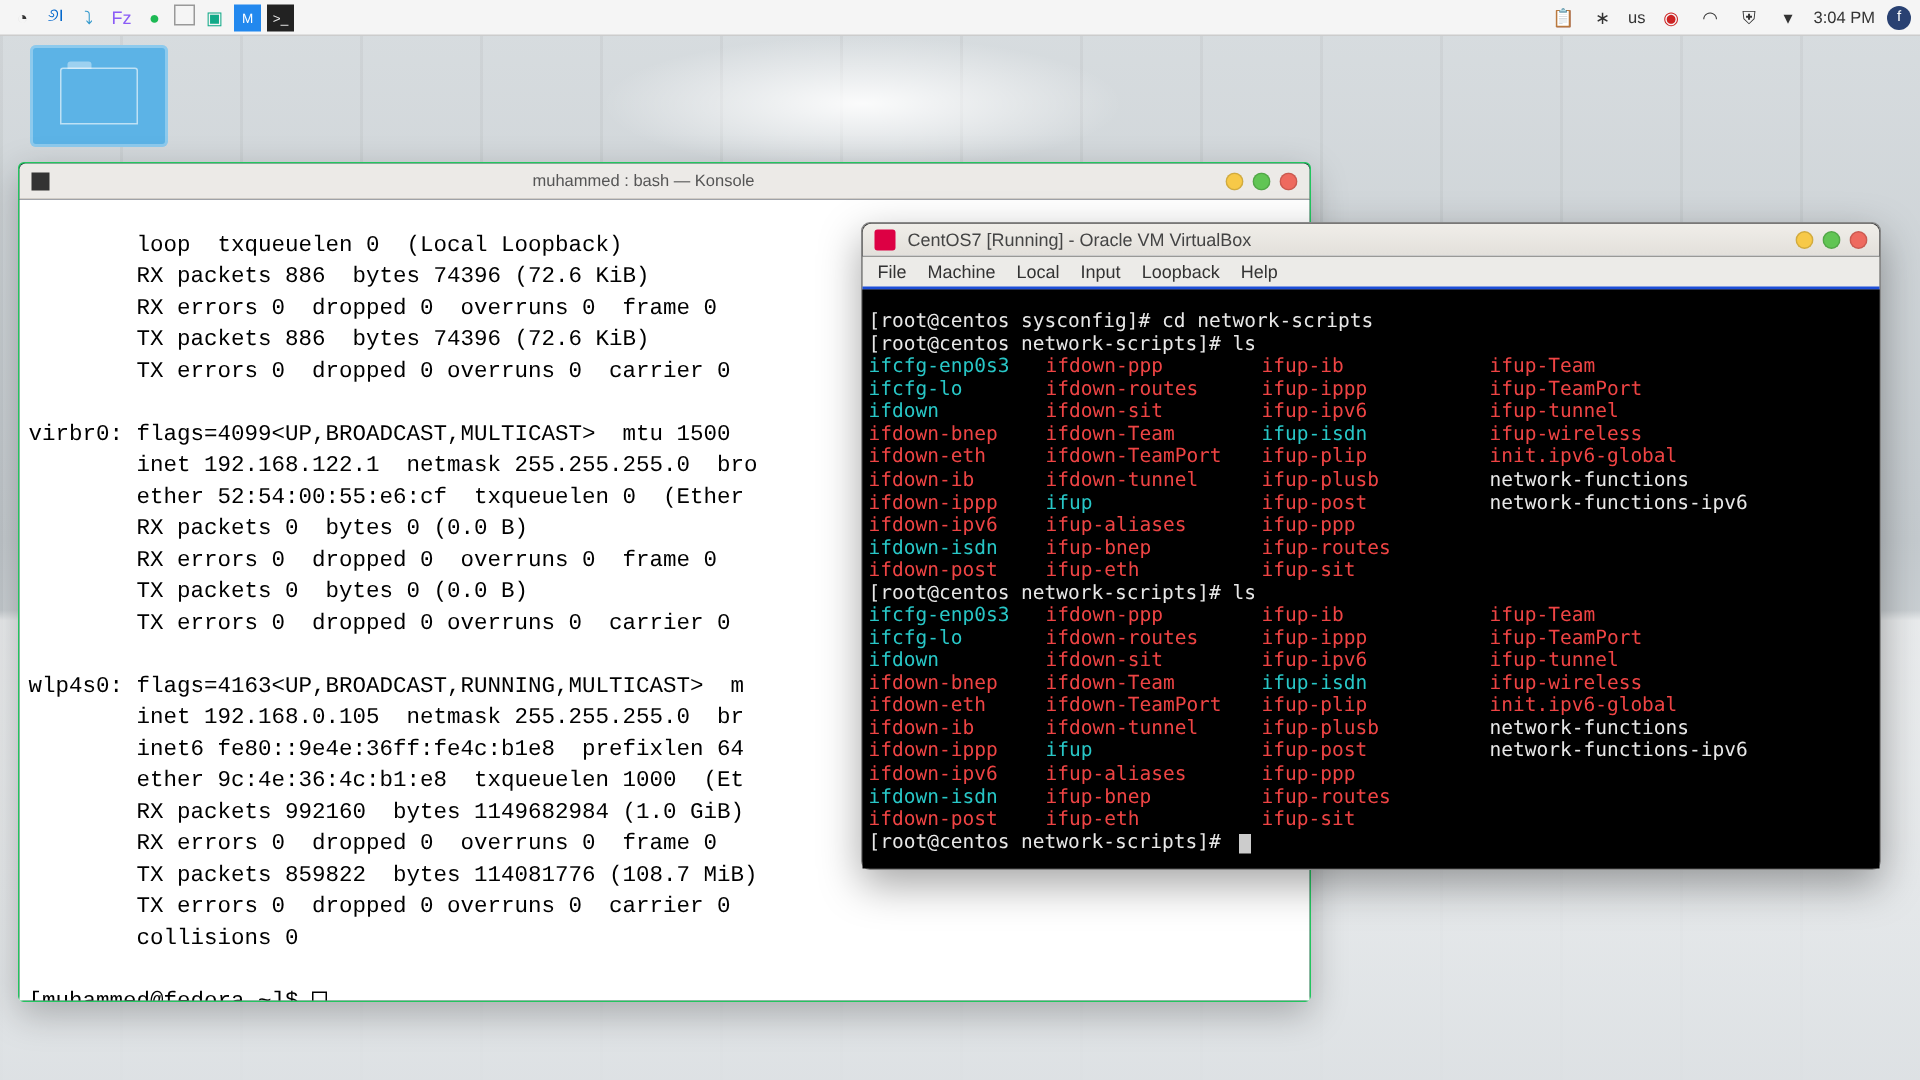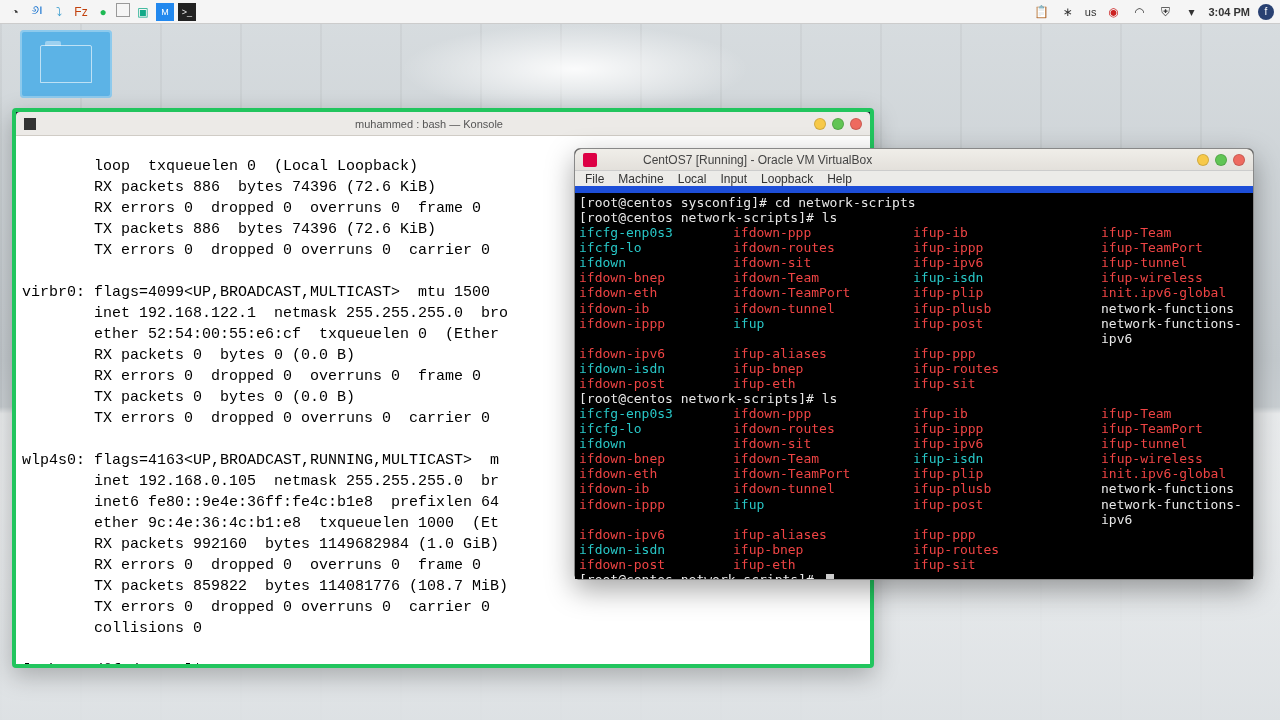--- a/index.html
+++ b/index.html
@@ -12,21 +12,21 @@
 
 .top-panel {
   position: absolute; top: 0; left: 0; right: 0; height: 24px;
   background: #f5f5f5; border-bottom: 1px solid #ccc;
   display: flex; align-items: center; padding: 0 6px;
   font-size: 11px; color: #333;
 }
 .tray-left { display: flex; gap: 4px; }
 .tray-icon { width: 18px; height: 18px; display: flex; align-items: center; justify-content: center; font-size: 12px; }
 .tray-right { margin-left: auto; display: flex; gap: 8px; align-items: center; }
-.clock { font-weight: 700; }
+.clock { font-weight: 400; }
 
 
 .wall-reflect {
   position:absolute; left:0; right:0; top:24px; bottom:0;
   background:
     linear-gradient(180deg, rgba(255,255,255,0) 0%, rgba(255,255,255,0) 55%, rgba(255,255,255,.6) 56%, rgba(220,224,227,.9) 100%),
     repeating-linear-gradient(90deg, rgba(0,0,0,.04) 0 2px, transparent 2px 80px);
 }
 .ceiling-light {
   position:absolute; top:24px; left:400px; width:350px; height:90px;
@@ -45,21 +45,21 @@
   border-radius: 2px 2px 0 0; position:relative;
 }
 .desktop-icon-inner:before{
   content:""; position:absolute; top:-5px; left:4px; width:16px; height:5px;
   background: rgba(255,255,255,.4); border-radius:2px 2px 0 0;
 }
 
 
 .konsole {
   position: absolute; top: 108px; left: 12px; width: 862px; height: 560px;
-  background: #0f172a; border: 4px solid #22c55e; border-radius: 4px;
+  background: #0f172a; border: 1px solid #22c55e; border-radius: 4px;
   box-shadow: 0 8px 24px rgba(0,0,0,.25);
   display: flex; flex-direction: column;
 }
 .konsole-titlebar {
   height: 24px; display: flex; align-items: center;
   background: #eceae7; border-bottom: 1px solid #d0ccc6;
   border-radius: 4px 4px 0 0; padding: 0 8px; font-size: 11px; color: #555;
 }
 .konsole-app-icon { width: 12px; height: 12px; background: #333; margin-right: 8px; }
 .konsole-title { flex: 1; text-align: center; }
@@ -79,49 +79,49 @@
   background: #1a1a1a; border: 1px solid #888; border-radius: 6px;
   box-shadow: 0 10px 28px rgba(0,0,0,.35);
   display: flex; flex-direction: column;
 }
 .vbox-titlebar {
   height: 22px; background: linear-gradient(#f0eee9,#e3e0db);
   border-radius: 6px 6px 0 0; display:flex; align-items:center;
   padding: 0 8px; font-size: 12px; color: #444; border-bottom:1px solid #ccc;
 }
 .vbox-app-icon { width:14px; height:14px; background:#d04; margin-right:8px; border-radius:2px; }
-.vbox-title { flex:1;margin-left:38px; }
+.vbox-title { flex:1; }
 .vbox-menubar {
   height: 22px; background: #ecebe8; display:flex; gap:14px; align-items:center;
-  padding: 0 10px; font-size: 12px; color:#333; border-bottom:7px solid #1d4ed8;
+  padding: 0 10px; font-size: 12px; color:#333; border-bottom:2px solid #1d4ed8;
 }
 .vbox .menu-item { cursor:default; }
 .vbox-term {
   flex:1; background:#000; color:#ccc;
   font-family: "DejaVu Sans Mono","Menlo",monospace; font-size:13px;
-  line-height:1.16; padding: 2px 4px; overflow:hidden;
-}
-.vbox-term .row { display:flex;gap:36px; }
+  line-height:1.16; padding: 14px 4px; overflow:hidden;
+}
+.vbox-term .row { display:flex; }
 .vbox-term .c1 { width:118px; } .vbox-term .c2 { width:144px; }
 .vbox-term .c3 { width:116px; } .vbox-term .c4 { flex:1;margin-left:36px; }
 .cy { color:#28c7c7; } .gr { color:#ef4444; } .wh { color:#e8e8e8; }
 .vb-cursor { display:inline-block; width:8px; height:13px; background:#ccc; vertical-align:text-bottom; margin-left:4px; }
 </style>
 </head>
 <body>
 
 <div class="wall-reflect"></div>
 <div class="ceiling-light"></div>
 
 <div class="top-panel">
   <div class="tray-left">
     <span class="tray-icon">◔</span>
     <span class="tray-icon" style="color:#06c">୬౹</span>
     <span class="tray-icon" style="color:#39c">⤵</span>
-    <span class="tray-icon" style="color:#c2410c">Fz</span>
+    <span class="tray-icon" style="color:#8b5cf6">Fz</span>
     <span class="tray-icon" style="color:#1db954">●</span>
     <span class="tray-icon" style="border:1px solid #999;width:14px;height:14px"></span>
     <span class="tray-icon" style="color:#1a8">▣</span>
     <span class="tray-icon" style="background:#28e;color:#fff;font-size:9px;padding:1px 2px">M</span>
     <span class="tray-icon" style="background:#222;color:#eee;font-size:9px;padding:1px 3px">&gt;_</span>
   </div>
   <div class="tray-right">
     <span class="tray-icon">📋</span>
     <span class="tray-icon">∗</span>
     <span>us</span>

